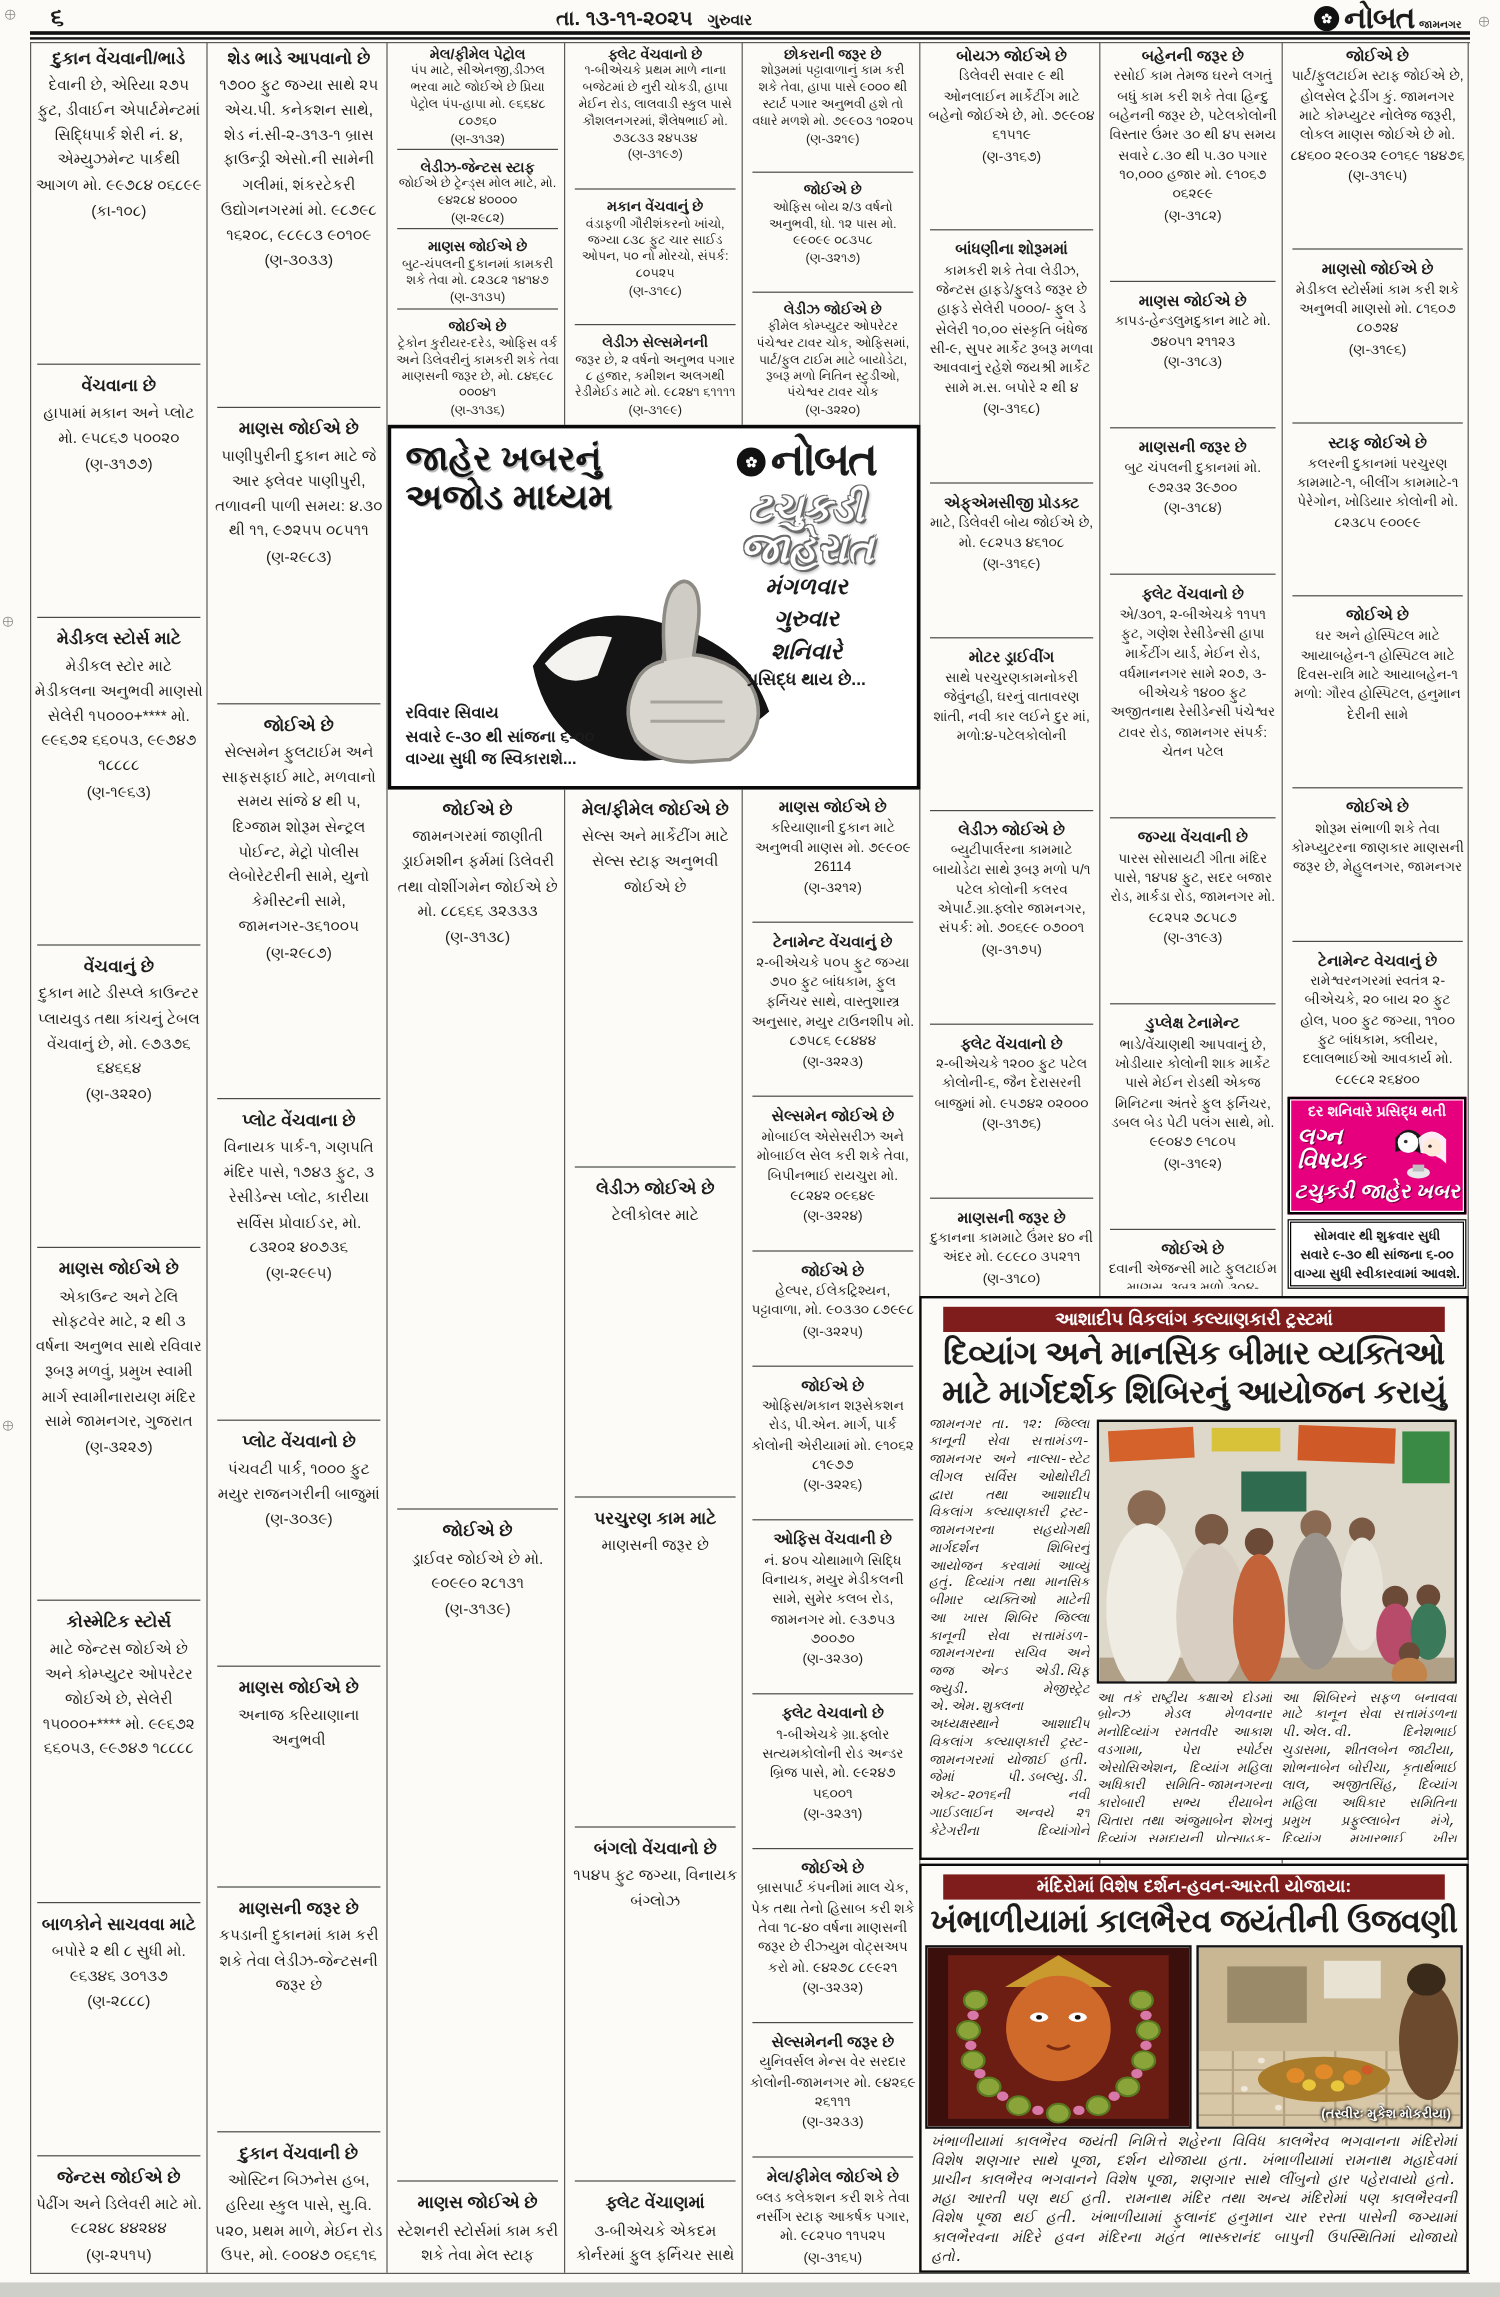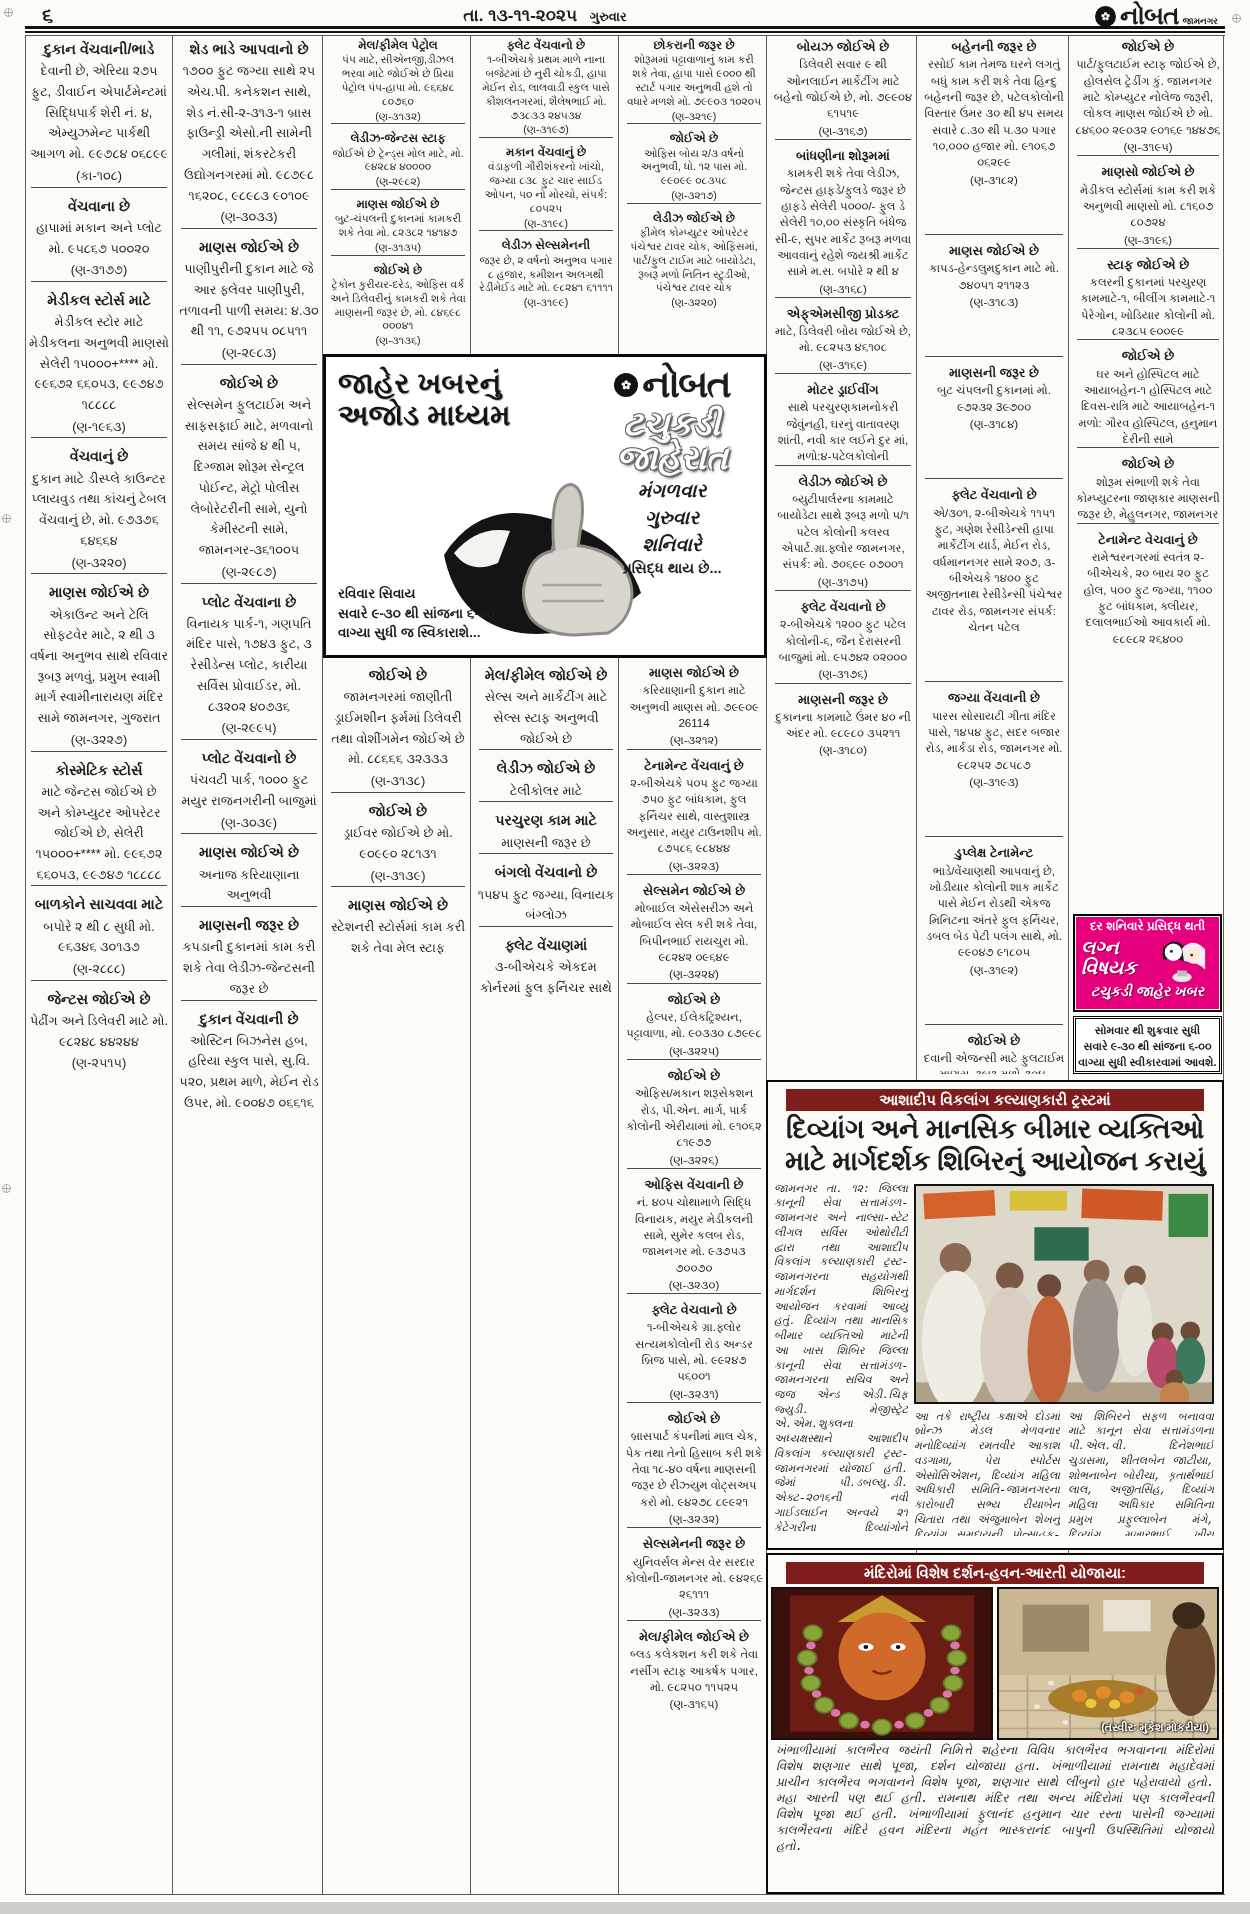--- a/index.html
+++ b/index.html
@@ -13,21 +13,21 @@
   #dateline .w{font-size:13px;margin-left:8px;}
   #mast{position:absolute;right:32px;top:1px;display:flex;align-items:center;gap:4px;}
   #mast .emb{width:21px;height:21px;border-radius:50%;background:#111;color:#fff;font-size:11px;
              display:flex;align-items:center;justify-content:center;}
   #mast .nm{font-size:25px;font-weight:900;letter-spacing:-1px;}
   #mast .ct{font-size:9px;font-weight:bold;align-self:flex-end;margin-bottom:4px;}
   .hrule{position:absolute;left:25px;right:25px;background:#111;}
   
   .vrule{position:absolute;top:35px;height:1859px;width:1px;background:#5a5a56;z-index:0;}
   
-  .colseg{position:absolute;display:flex;flex-direction:column;
+  .colseg{position:absolute;display:flex;flex-direction:column;justify-content:space-between;
           overflow:hidden;z-index:1;font-size:11.5px;line-height:1.42;}
   .colseg.loose{font-size:12.8px;line-height:1.62;}
   .colseg.tight{font-size:10.6px;line-height:1.3;}
   .ad{text-align:center;}
   .ad + .ad::before{content:"";display:block;border-top:1px solid #4a4a46;width:97%;margin:0 auto 7px;}
   .ad-t{font-weight:bold;font-size:1.12em;}
   .ad-c{margin-top:1px;}
   
   #centralad{position:absolute;left:323px;top:354px;width:444px;height:304px;background:#fff;
              border:3px solid #0a0a0a;box-sizing:border-box;z-index:2;}
@@ -43,21 +43,21 @@
   #centralad .fancy{font-size:33px;font-weight:900;font-style:italic;line-height:1.02;color:#fff;
         text-shadow:2px 2px 0 #6b6b6b,-1px -1px 0 #6b6b6b,1px -1px 0 #6b6b6b,-1px 1px 0 #6b6b6b,2px 3px 3px #999;}
   #centralad .days{font-size:19px;font-weight:bold;font-style:italic;line-height:1.4;margin-top:4px;}
   #centralad .pub{font-size:14.5px;font-weight:bold;margin-top:2px;}
   
   #weddingad{position:absolute;left:1073px;top:914px;width:149px;height:98px;box-sizing:border-box;
              border:2px solid #000;box-shadow:inset 0 0 0 1px #fff;z-index:2;color:#fff;overflow:hidden;}
   #weddingad .wh{font-size:12px;font-weight:bold;text-align:center;padding-top:3px;}
   #weddingad .mid{display:flex;align-items:center;justify-content:space-between;padding:0 6px;}
   #weddingad .wt{font-size:19px;font-weight:900;font-style:italic;line-height:1.05;text-shadow:1px 1px 0 #7a0040;}
-  #weddingad .wf{font-size:14px;font-weight:900;font-style:italic;text-align:center;text-shadow:1px 1px 0 #7a0040;}
+  #weddingad .wf{font-size:17px;font-weight:900;font-style:italic;text-align:center;text-shadow:1px 1px 0 #7a0040;}
   
   #notice{position:absolute;left:1073px;top:1016px;width:149px;height:58px;box-sizing:border-box;
           border:3px double #000;background:#fff;z-index:2;text-align:center;font-size:11px;font-weight:bold;
           line-height:1.45;padding-top:4px;}
   
   .newsbox{position:absolute;background:#fcfbf7;border:2px solid #0a0a0a;box-sizing:border-box;z-index:2;}
   #news1{left:766px;top:1080px;width:458px;height:470px;}
   #news2{left:766px;top:1553px;width:458px;height:341px;}
   .kicker{width:92%;margin:7px auto 3px;background:#7f1d1d;color:#fff;font-weight:bold;font-size:15px;
           text-align:center;padding:2px 0;}
@@ -542,20 +542,21 @@
             <ellipse cx="262" cy="214" rx="15" ry="14" fill="#c2844a"></ellipse>
         </svg>
       </div>
       <div class="a1c2 abody">આ તકે રાષ્ટ્રીય કક્ષાએ દોડમાં બ્રોન્ઝ મેડલ મેળવનાર મનોદિવ્યાંગ રમતવીર આકાશ વડગામા, પેરા સ્પોર્ટસ એસોસિએશન, દિવ્યાંગ મહિલા અધિકારી સમિતિ-જામનગરના કારોબારી સભ્ય રીયાબેન ચિતારા તથા અંજુમાબેન શેખનું દિવ્યાંગ સમુદાયની પ્રોત્સાહક-વિશિષ્ટ સેવા બદલ મહાનુભાવોના વરદ હસ્તે શાલ ઓઢાડીને સન્માન કરવામાં આવ્યું હતું.</div>
       <div class="a1c3 abody">આ શિબિરને સફળ બનાવવા માટે કાનૂન સેવા સત્તામંડળના પી.એલ.વી. દિનેશભાઈ ચુડાસમા, શીતલબેન જાટીયા, શોભનાબેન બોરીચા, કૃતાર્થભાઈ લાલ, અજીતસિંહ, દિવ્યાંગ મહિલા અધિકાર સમિતિના પ્રમુખ પ્રફુલ્લાબેન મંગે, દિવ્યાંગ મુખારભાઈ ખીરા વગેરેએ જહેમત ઉઠાવી હતી.</div>
     </div>
   </div>
 
   <div id="news2" class="newsbox">
     <div class="kicker">મંદિરોમાં વિશેષ દર્શન-હવન-આરતી યોજાયા:</div>
+    <div class="headline">ખંભાળીયામાં કાલભૈરવ જયંતીની ઉજવણી</div>
     <div class="a2photos">
       <div class="a2photo">
         <svg viewBox="0 0 230 190" preserveAspectRatio="none">
           <rect width="230" height="190" fill="#3a0f0c"></rect>
           <rect x="18" y="8" width="194" height="174" fill="#6b1d14"></rect>
           <path d="M68 42 L115 8 L162 42 Z" fill="#c99a2e"></path>
           <ellipse cx="115" cy="86" rx="46" ry="56" fill="#d06a2a"></ellipse>
           <ellipse cx="98" cy="74" rx="8" ry="5" fill="#fff"></ellipse>
             <ellipse cx="132" cy="74" rx="8" ry="5" fill="#fff"></ellipse>
           <circle cx="98" cy="74" r="2.5" fill="#111"></circle>

